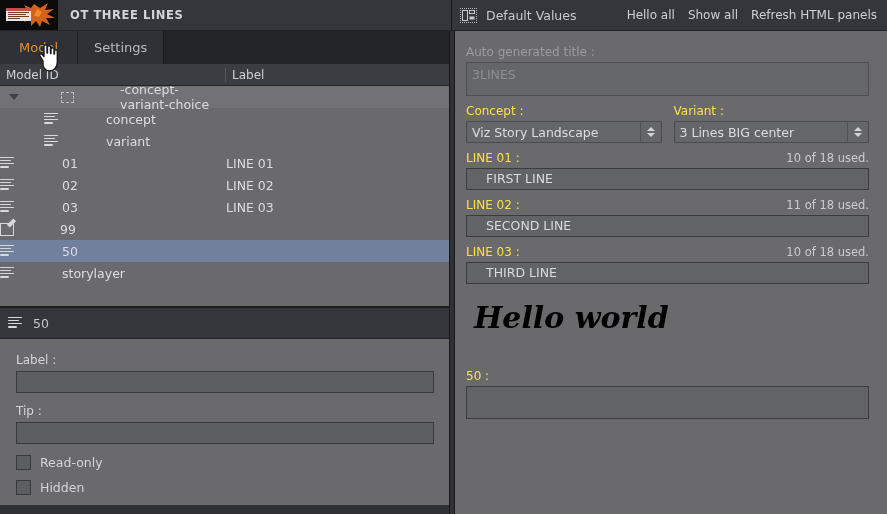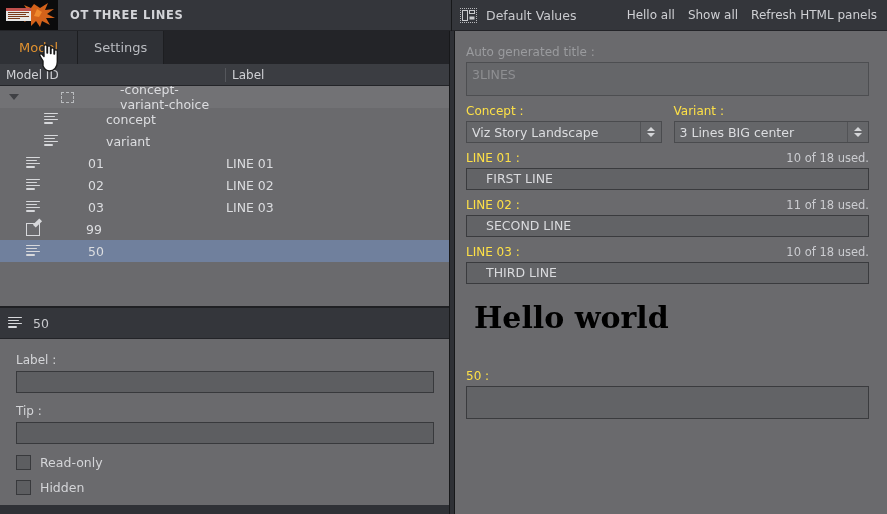--- a/index.html
+++ b/index.html
@@ -142,21 +142,21 @@
     color: #dcdde0;
     box-sizing: border-box;
     gap: 39px;
   }
   .row .lbl {
     flex: 1 1 auto;
     font-size: 12.5px;
     color: #dcdde0;
   }
   .indent-0 { padding-left: 8px; }
-  .indent-1 { padding-left: 26px; }
+  .indent-1 { }
   .indent-2 { padding-left: 44px; }
 
   .caret {
     width: 12px; height: 12px;
     margin-right: 2px;
     flex: 0 0 auto;
     position: relative;
   }
   .caret::after {
     content: "";
@@ -388,20 +388,21 @@
     width: 0; height: 0;
     border-left: 4px solid transparent;
     border-right: 4px solid transparent;
   }
   .spin .up { border-bottom: 4px solid #d4d5d8; }
   .spin .dn { border-top: 4px solid #d4d5d8; }
 
   .preview {
     margin-top: 16px;
     padding-left: 8px;
+    font-style: italic;
   }
   .preview h1 {
     margin: 0;
     font-family: "DejaVu Serif", "Liberation Serif", serif;
     font-size: 30px;
     font-weight: bold;
     color: #000000;
     letter-spacing: 0;
   }
   .rt-field.tail { margin-top: 34px; }
@@ -557,20 +558,29 @@
               <i></i>
               <i></i>
               <i></i>
             </span>
           <span>50</span>
         </div>
         <div class="lbl"></div>
       </div>
 
       <div class="row">
+        <div class="fid indent-1">
+          <span class="ic ic-lines">
+              <i></i>
+              <i></i>
+              <i></i>
+              <i></i>
+            </span>
+          <span>storylayer</span>
+        </div>
       </div>
 
     </div>
 
     <div class="detail-head">
       <span class="ic ic-lines">
           <i></i>
           <i></i>
           <i></i>
           <i></i>

